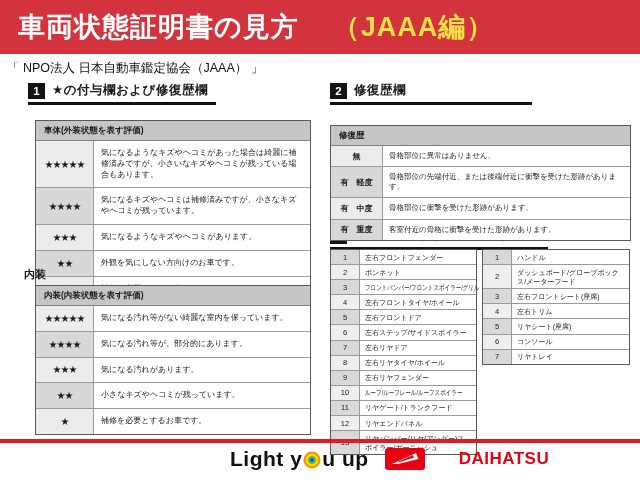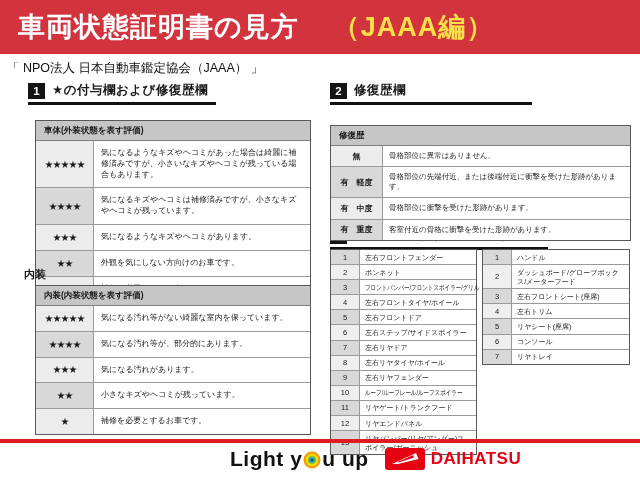--- a/index.html
+++ b/index.html
@@ -62,21 +62,21 @@
   .num-a{background:#d8d8d8;}
   .num-b{background:#efefef;}
   .condense{display:inline-block;white-space:nowrap;transform:scaleX(.78);transform-origin:0 50%;}
   
   .redline{position:absolute;top:439px;left:0;width:640px;height:4px;background:#de1a22;}
   .footer{position:absolute;top:447px;left:230px;display:flex;align-items:center;gap:16px;}
   .tagline{display:flex;align-items:center;font-weight:bold;font-size:21px;color:#111;letter-spacing:.5px;}
   .o-logo{display:inline-block;width:18px;height:18px;margin:0 1px;}
   .dbrand{display:flex;align-items:center;gap:6px;}
   .dmark{width:40px;height:22px;background:#e60012;border-radius:3px;display:flex;align-items:center;justify-content:center;}
-  .dname{color:#e60012;font-weight:bold;font-size:17px;letter-spacing:.5px;}
+  .dname{color:#e60012;font-weight:bold;font-size:17px;letter-spacing:.5px;margin-left:28px;}
 </style>
 </head>
 <body>
 
 <div class="banner">
   <span class="t">車両状態証明書の見方</span>
   <span class="e">（JAAA編）</span>
 </div>
 
 <div class="subtitle">「 NPO法人 日本自動車鑑定協会（JAAA） 」</div>

